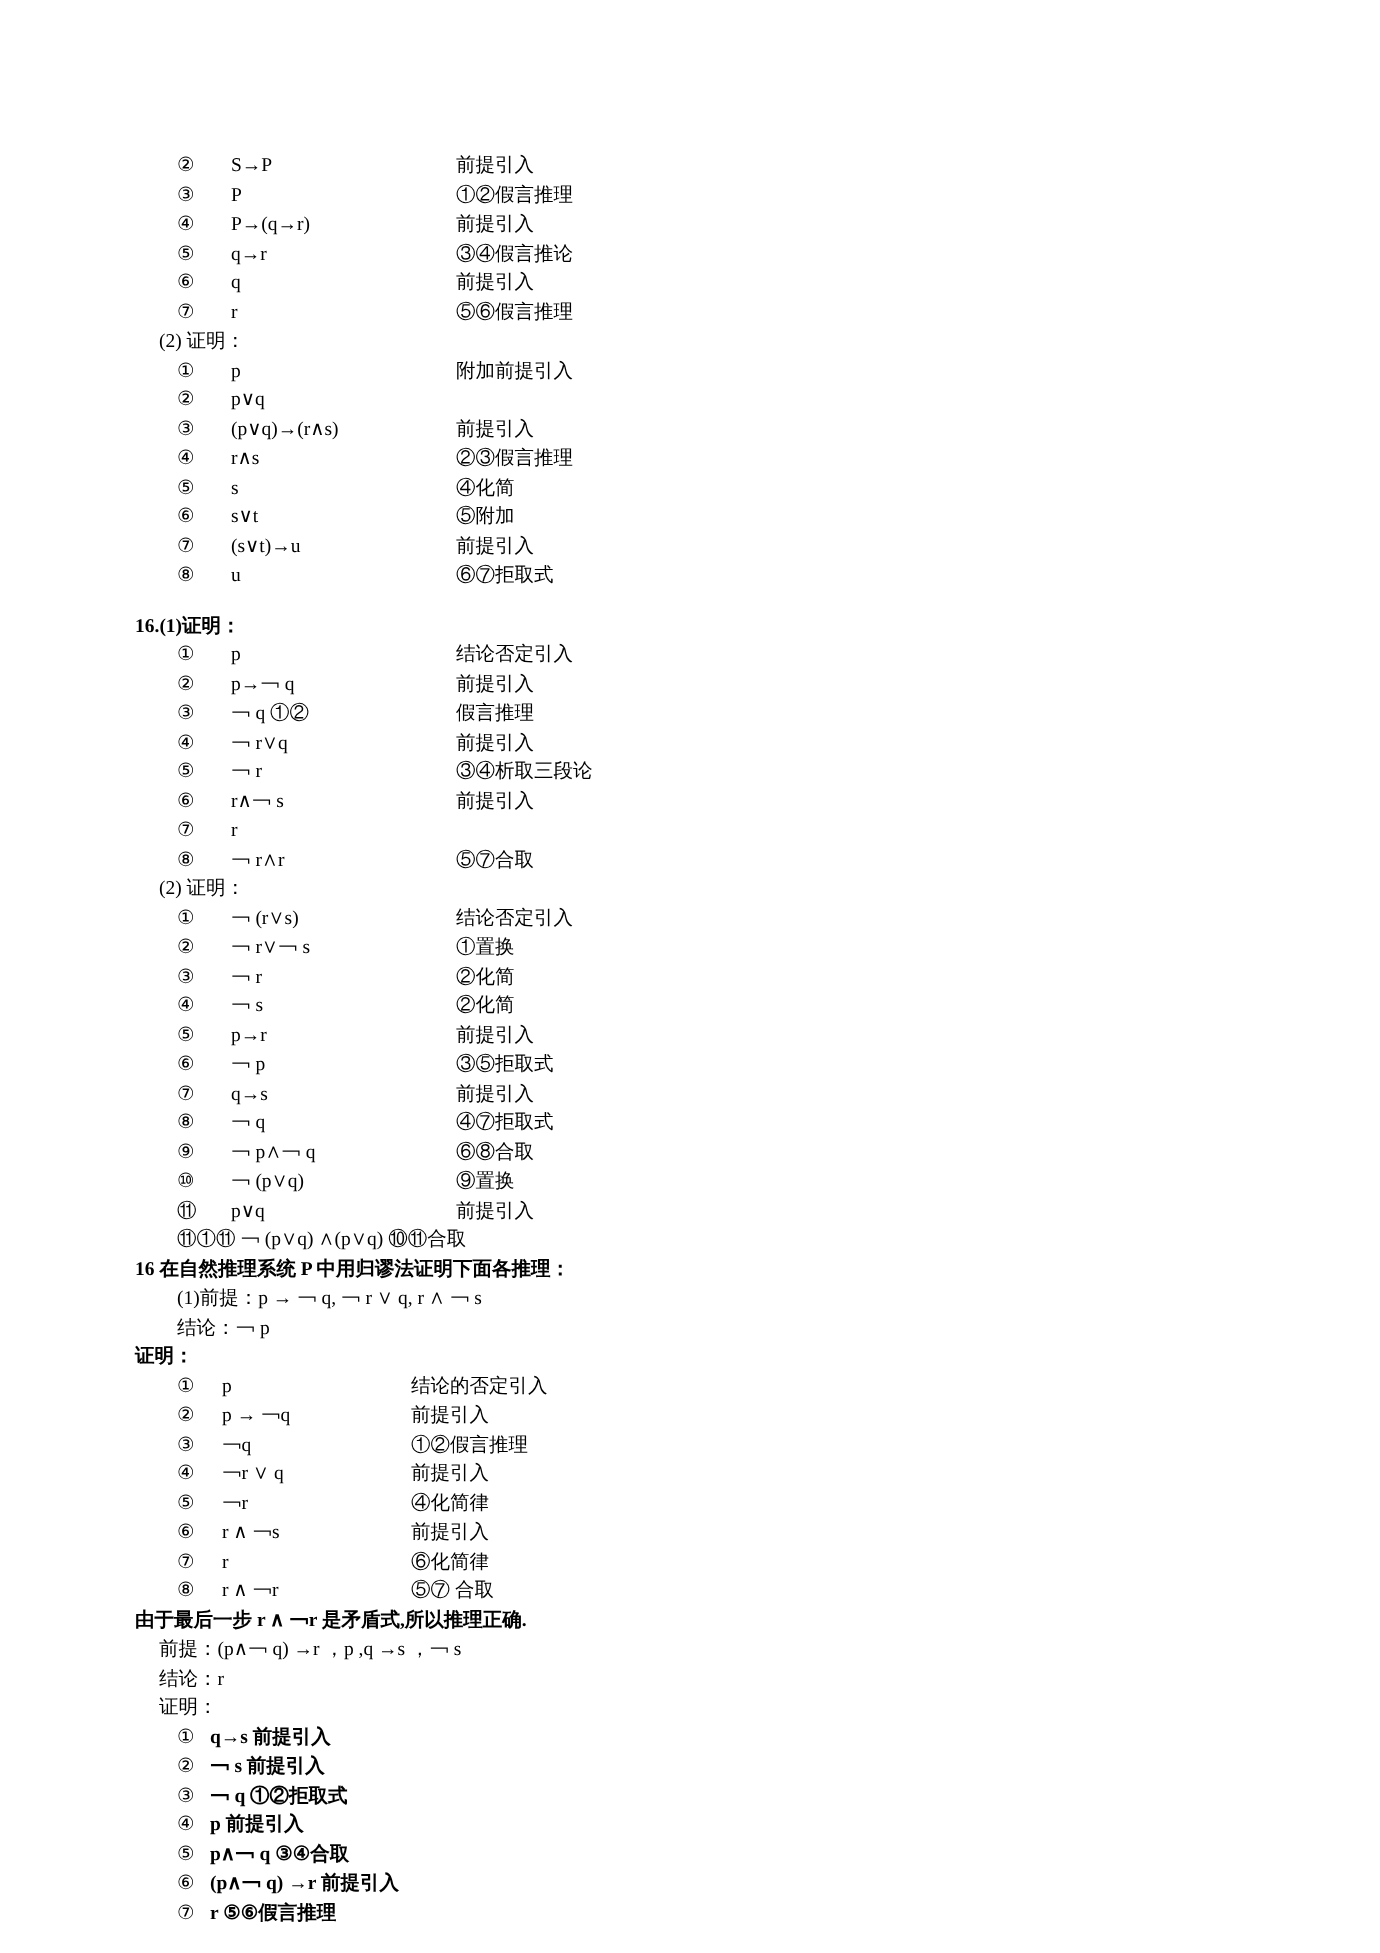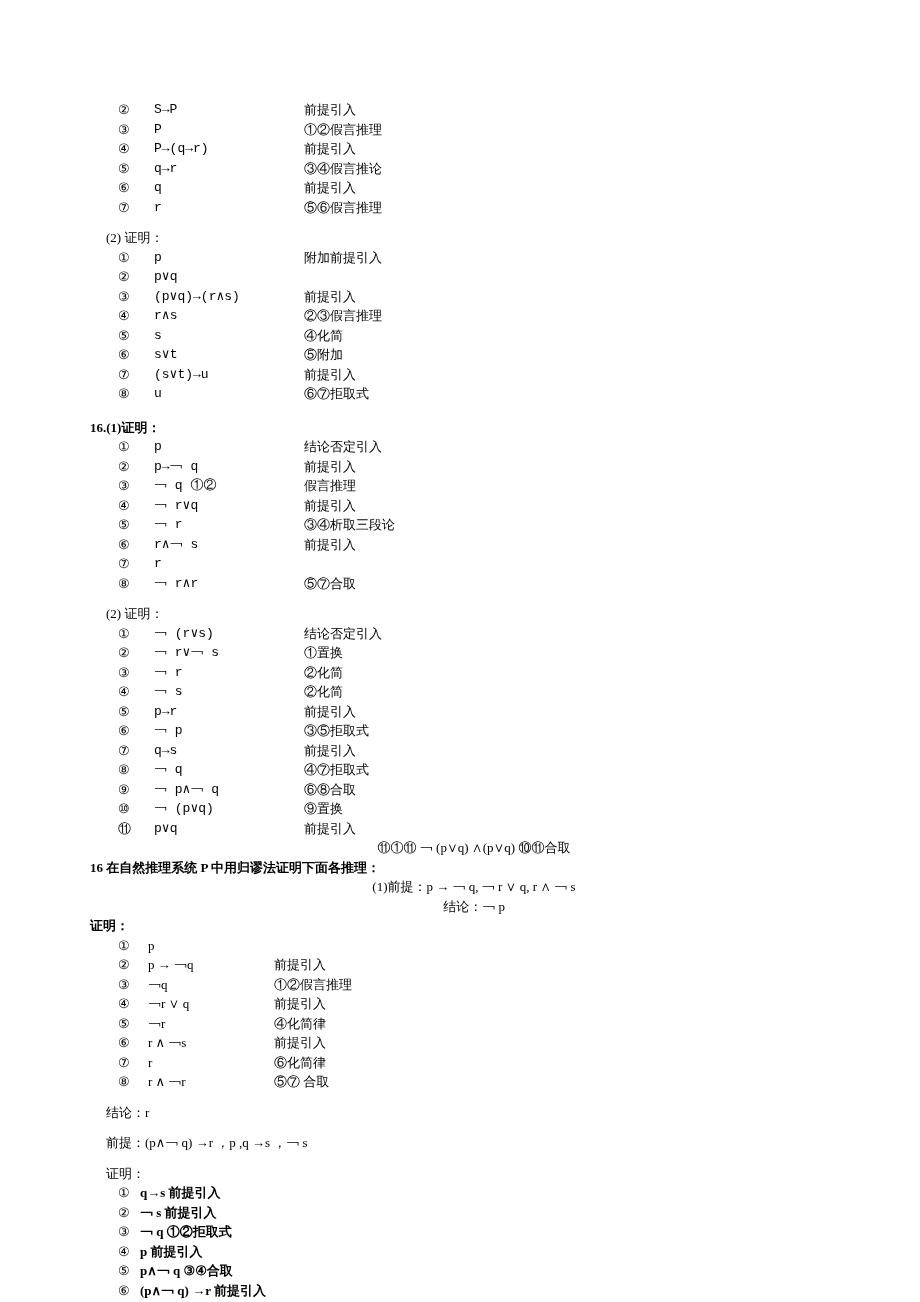--- a/index.html
+++ b/index.html
@@ -19,21 +19,20 @@
     }
     .step .n {
       width: 36px;
       flex: 0 0 36px;
       padding-left: 28px;
       box-sizing: content-box;
     }
     .step .f {
       width: 150px;
       flex: 0 0 150px;
-      font-family: Liberation Mono, monospace;
     }
     .step .r {
       flex: 1;
     }
     .step2 {
       display: flex;
       white-space: pre;
     }
     .step2 .n {
       width: 30px;
@@ -59,22 +58,22 @@
       box-sizing: content-box;
     }
     .step17 .f {
       flex: 1;
       font-weight: bold;
     }
     .top {
       padding-left: 0;
       font-weight: bold;
     }
-    .ind1 { padding-left: 16px; margin-top: 11px; }
-    .ind2 { padding-left: 28px; text-align: center; }
+    .ind1 { padding-left: 16px; }
+    .ind2 { padding-left: 28px; }
   </style>
 </head>
 <body>
 
 <div>
   <div class="step"><span class="n">②</span><span class="f">S→P</span><span class="r">前提引入</span></div>
   <div class="step"><span class="n">③</span><span class="f">P</span><span class="r">①②假言推理</span></div>
   <div class="step"><span class="n">④</span><span class="f">P→(q→r)</span><span class="r">前提引入</span></div>
   <div class="step"><span class="n">⑤</span><span class="f">q→r</span><span class="r">③④假言推论</span></div>
   <div class="step"><span class="n">⑥</span><span class="f">q</span><span class="r">前提引入</span></div>
@@ -121,33 +120,34 @@
   <div class="step"><span class="n">⑩</span><span class="f">￢ (p∨q)</span><span class="r">⑨置换</span></div>
   <div class="step"><span class="n">⑪</span><span class="f">p∨q</span><span class="r">前提引入</span></div>
   <div class="ind2">⑪①⑪ ￢ (p∨q) ∧(p∨q) ⑩⑪合取</div>
   <div class="top">16 在自然推理系统 P 中用归谬法证明下面各推理：</div>
   <div class="ind2">(1)前提：p → ￢ q, ￢ r ∨ q, r ∧ ￢ s</div>
   <div class="ind2">结论：￢ p</div>
   <div class="top">证明：</div>
 </div>
 
 <div>
-  <div class="step2"><span class="n">①</span><span class="f">p</span></div>
+  <div class="step2"><span class="n">①</span><span class="f">p</span><span class="r">结论的否定引入</span></div>
   <div class="step2"><span class="n">②</span><span class="f">p → ￢q</span><span class="r">前提引入</span></div>
   <div class="step2"><span class="n">③</span><span class="f">￢q</span><span class="r">①②假言推理</span></div>
   <div class="step2"><span class="n">④</span><span class="f">￢r ∨ q</span><span class="r">前提引入</span></div>
   <div class="step2"><span class="n">⑤</span><span class="f">￢r</span><span class="r">④化简律</span></div>
   <div class="step2"><span class="n">⑥</span><span class="f">r ∧ ￢s</span><span class="r">前提引入</span></div>
   <div class="step2"><span class="n">⑦</span><span class="f">r</span><span class="r">⑥化简律</span></div>
   <div class="step2"><span class="n">⑧</span><span class="f">r ∧ ￢r</span><span class="r">⑤⑦ 合取</span></div>
+  <div class="top">由于最后一步 r ∧ ￢r 是矛盾式,所以推理正确.</div>
 </div>
 
 <div>
+  <div class="ind1">前提：(p∧￢ q) →r ，p ,q →s ，￢ s</div>
   <div class="ind1">结论：r</div>
-  <div class="ind1">前提：(p∧￢ q) →r ，p ,q →s ，￢ s</div>
   <div class="ind1">证明：</div>
   <div class="step17"><span class="n">①</span><span class="f">q→s 前提引入</span></div>
   <div class="step17"><span class="n">②</span><span class="f">￢ s 前提引入</span></div>
   <div class="step17"><span class="n">③</span><span class="f">￢ q ①②拒取式</span></div>
   <div class="step17"><span class="n">④</span><span class="f">p 前提引入</span></div>
   <div class="step17"><span class="n">⑤</span><span class="f">p∧￢ q ③④合取</span></div>
   <div class="step17"><span class="n">⑥</span><span class="f">(p∧￢ q) →r 前提引入</span></div>
   <div class="step17"><span class="n">⑦</span><span class="f">r ⑤⑥假言推理</span></div>
 </div>
 

